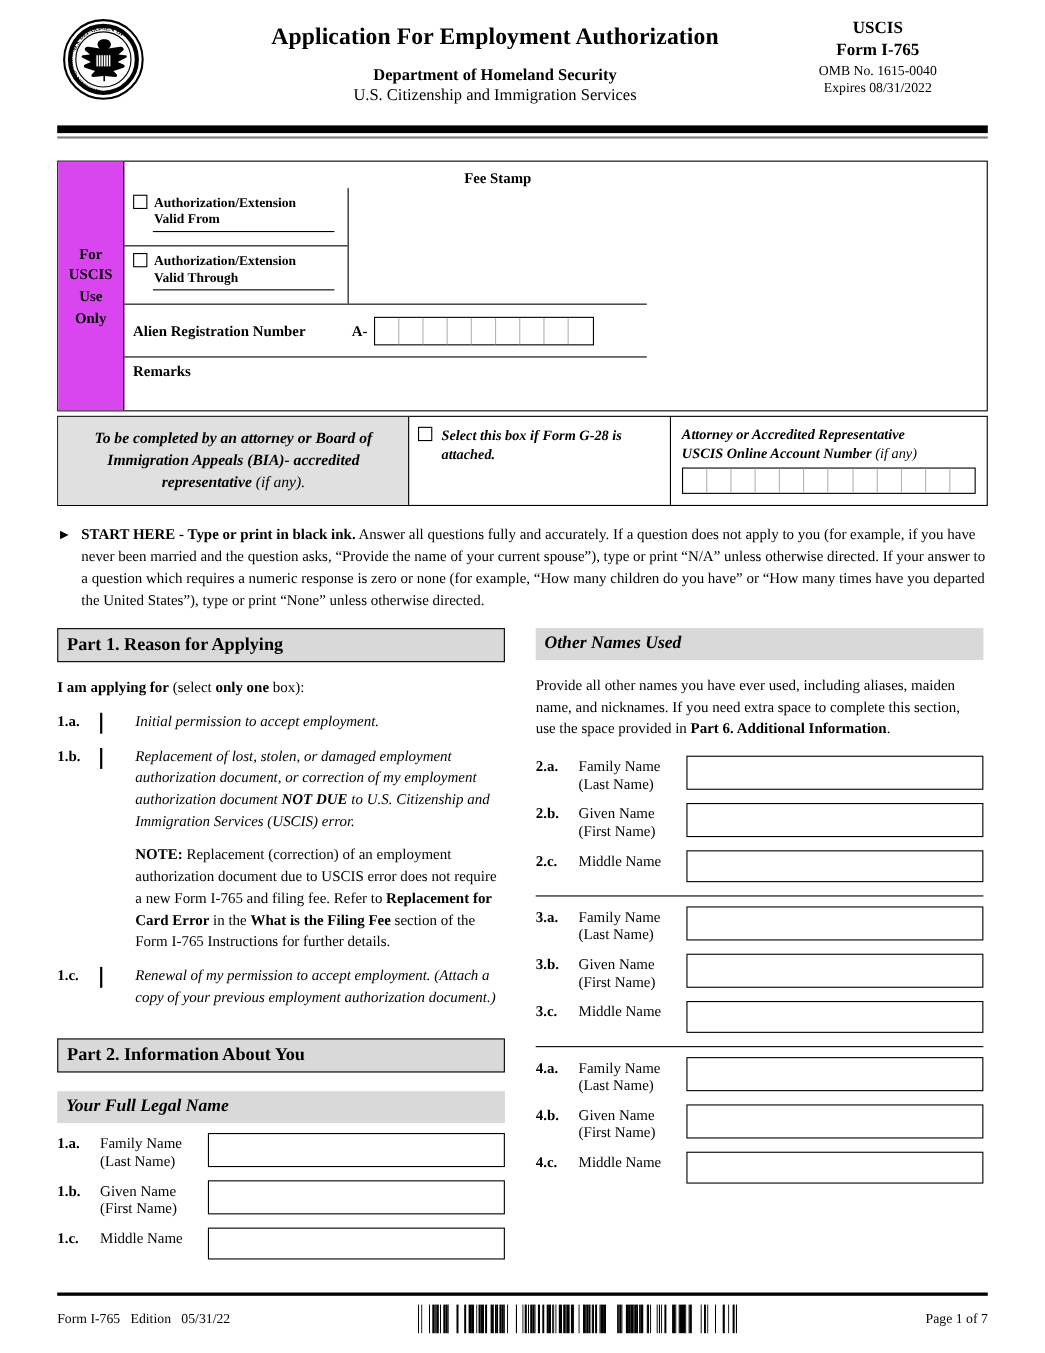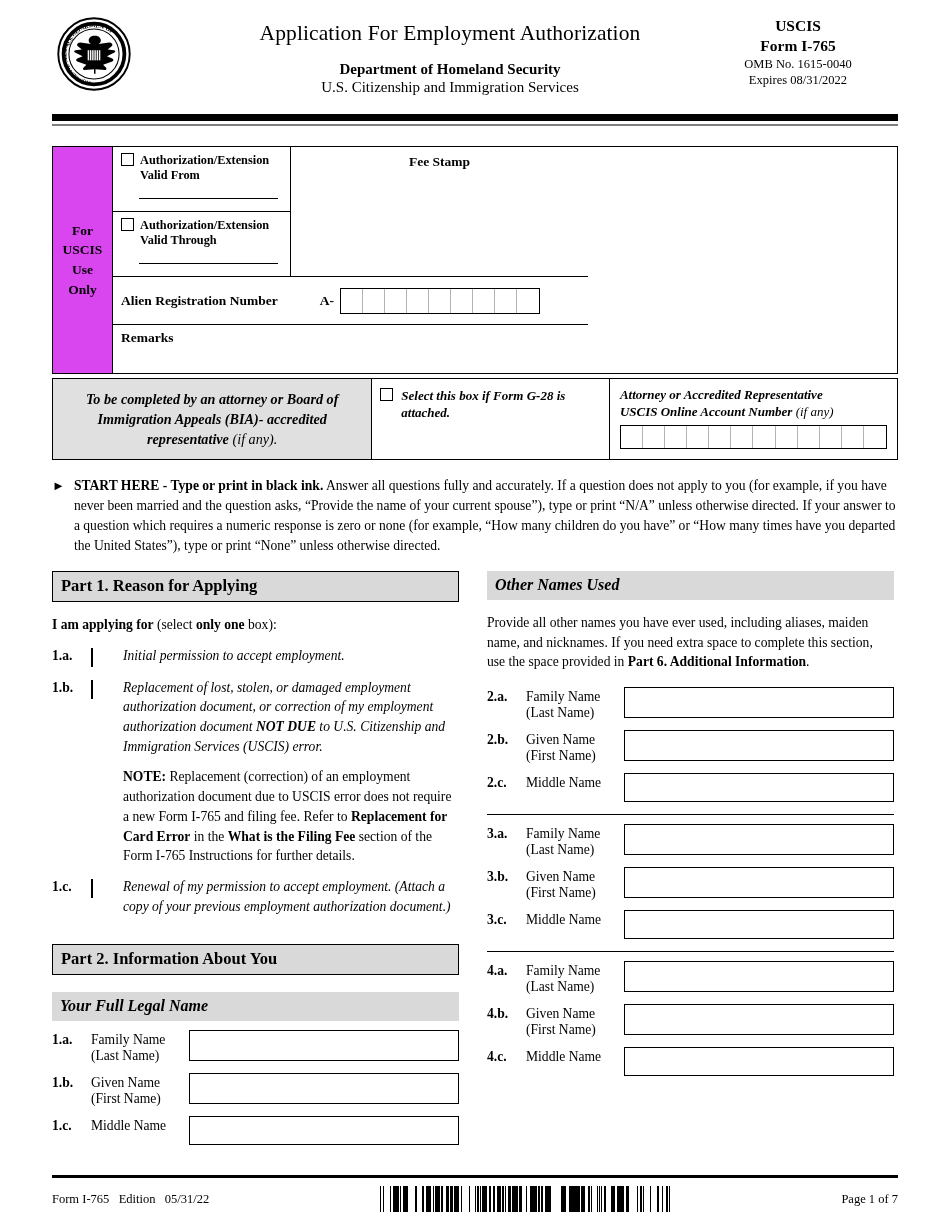--- a/index.html
+++ b/index.html
@@ -35,21 +35,21 @@
     top: 16px;
     width: 76px;
     height: 76px;
   }
   .head-center {
     text-align: center;
     padding: 0 150px 0 100px;
   }
   .title-main {
     font-size: 21.5px;
-    font-weight: normal;
+    font-weight: bold;
     letter-spacing: .1px;
     line-height: 1.1;
     margin-top: 8px;
   }
   .title-dhs {
     font-size: 15px;
     font-weight: bold;
     margin-top: 14px;
     line-height: 1.25;
   }
@@ -111,25 +111,26 @@
     flex-direction: column;
     box-sizing: border-box;
   }
   .valid-wrap {
     display: flex;
     height: 130px;
     border-bottom: 1.5px solid #000;
     box-sizing: border-box;
   }
   .valid-col {
-    width: 178px;
+    width: 204px;
     border-right: 1.5px solid #000;
     box-sizing: border-box;
     display: flex;
     flex-direction: column;
+    margin-top: 24px;
   }
   .valid-cell {
     flex: 1;
     position: relative;
     padding: 6px 6px 0 8px;
     box-sizing: border-box;
   }
   .valid-cell + .valid-cell { border-top: 1.5px solid #000; }
   .cb {
     width: 13px;

